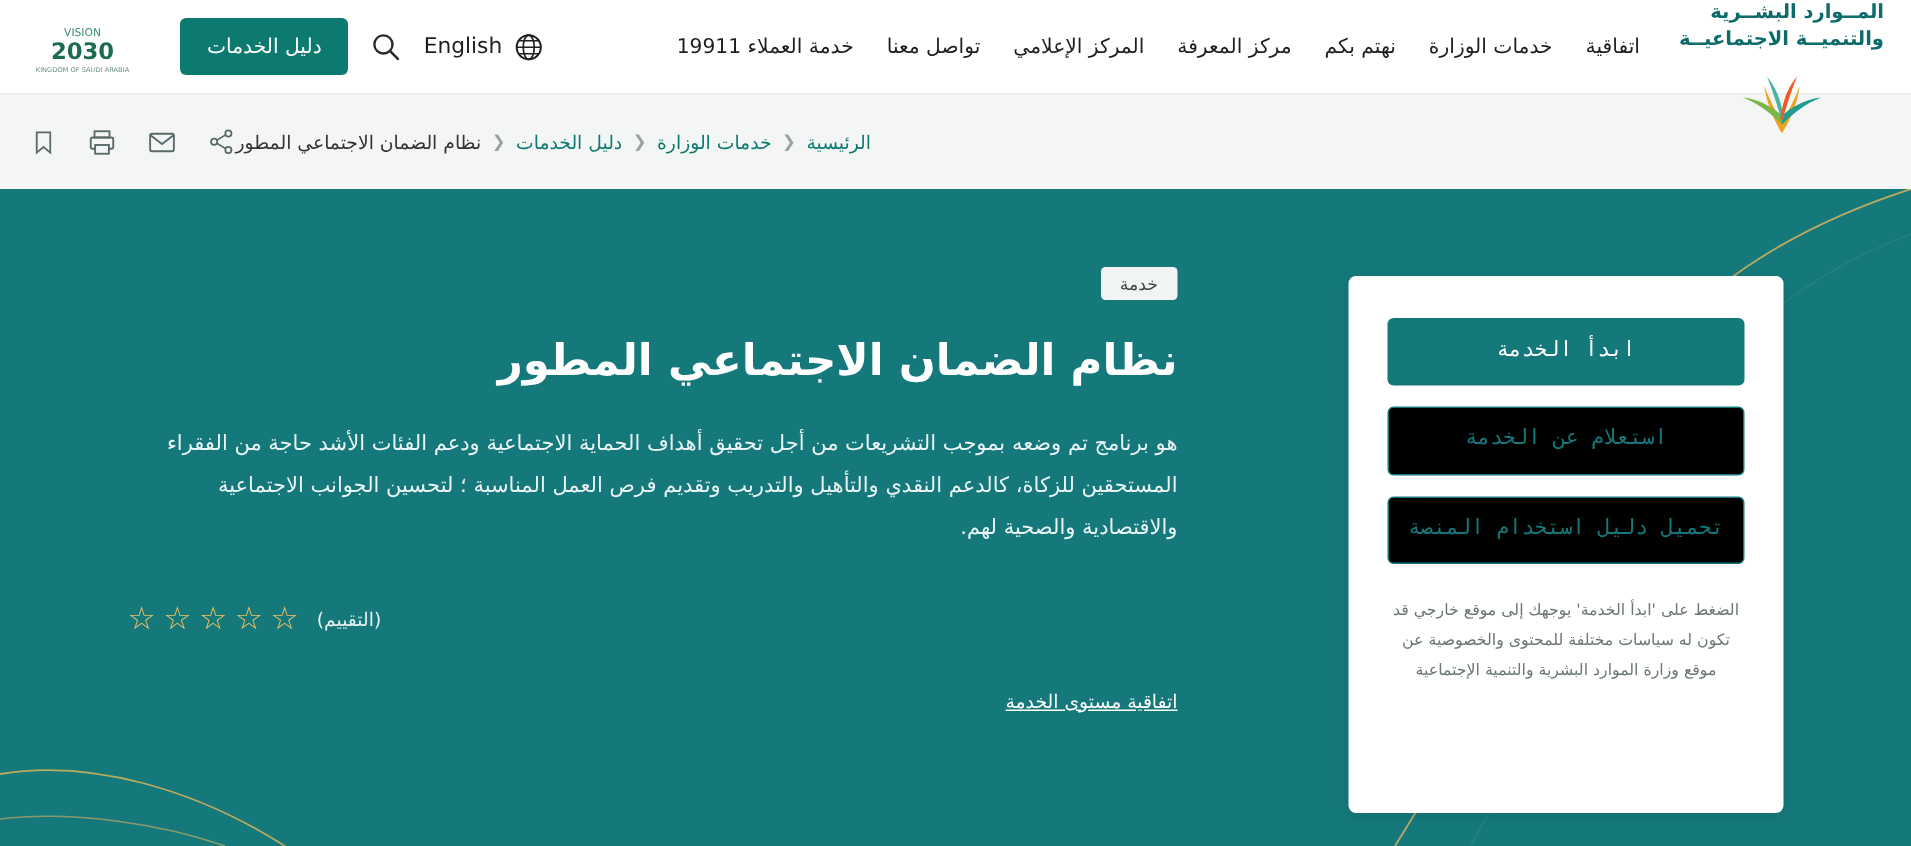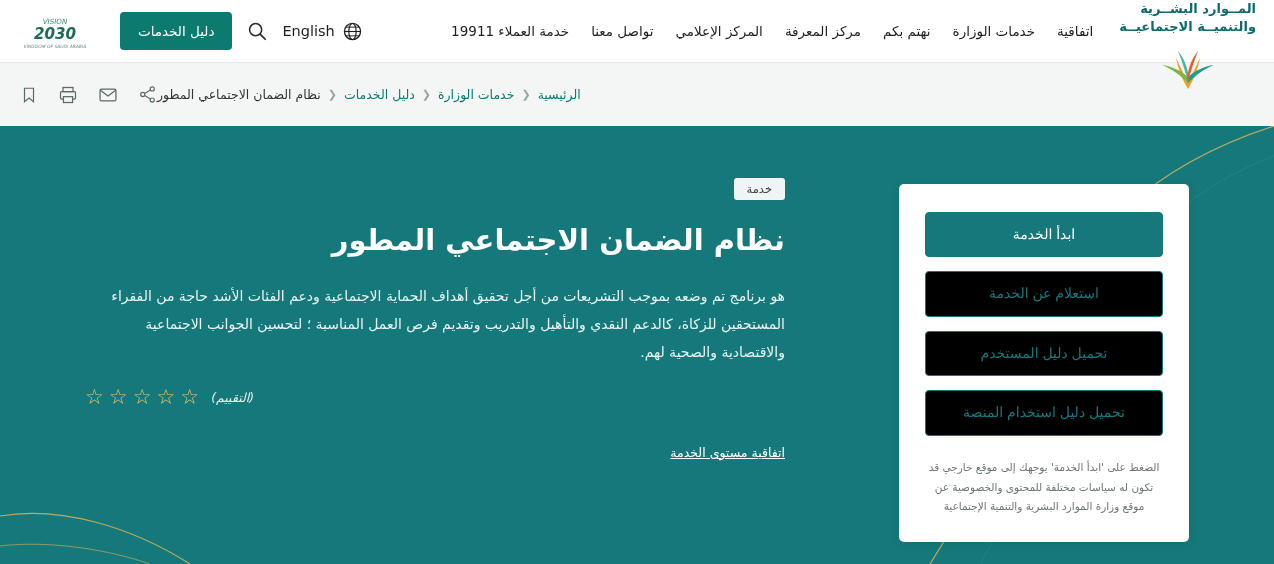--- a/index.html
+++ b/index.html
@@ -48,21 +48,21 @@
   }
   .globe { width: 21px; height: 21px; }
   .search-btn { width: 22px; height: 22px; cursor: pointer; }
   .guide-btn {
     background: #0d7a70; color: #fff; border: none;
     font-size: 13.5px; padding: 11px 18px; border-radius: 4px;
     cursor: pointer; font-family: inherit; white-space: nowrap;
   }
   .vision-logo {
     width: 82px; height: 40px; margin-right: 10px;
-    display: flex; align-items: center; justify-content: center; font-style: italic;
+    display: flex; align-items: center; justify-content: center;
   }
 
   
   .crumb-bar {
     height: 64px; background: #f4f6f6;
     border-top: 1px solid #e7eaea;
     display: flex; align-items: center;
     padding: 0 20px;
   }
   .crumb {
@@ -101,47 +101,47 @@
     font-size: 11.5px; padding: 4px 13px; border-radius: 3px;
     margin-bottom: 22px;
     text-align: right;
   }
   .hero-title {
     font-size: 29px; font-weight: 700; color: #ffffff;
     margin-bottom: 22px; line-height: 1.3;
   }
   .hero-desc {
     font-size: 14px; line-height: 2.0; color: #eaf4f4;
-    margin-bottom: 21px;
+    margin-bottom: 36px;
   }
   .rating-row {
     display: flex; align-items: center; justify-content: flex-start;
     gap: 12px; flex-direction: row-reverse;
     margin-bottom: 34px;
   }
   .stars { display: flex; gap: 5px; }
   .star { font-size: 21px; color: #f0c063; line-height: 1; cursor: pointer; }
-  .rating-label { font-size: 12.5px; color: #e6f0f0; font-style: italic; }
+  .rating-label { font-size: 12.5px; color: #e6f0f0; }
   .sla-link {
     font-size: 12.5px; color: #ffffff; text-decoration: underline;
     cursor: pointer;
   }
 
   
   .card {
     width: 290px; background: #ffffff; border-radius: 5px;
     margin-top: 58px; padding: 28px 26px 26px;
     height: 358px;
     box-shadow: 0 2px 10px rgba(0,0,0,.10);
     display: flex; flex-direction: column; gap: 14px;
   }
   .btn {
     display: block; width: 100%; text-align: center;
     font-size: 14px; padding: 14px 6px; border-radius: 4px;
-    cursor: pointer; font-family: Liberation Sans, sans-serif; line-height: 1.1; margin-left: 12px;
+    cursor: pointer; font-family: Liberation Mono, monospace; line-height: 1.1; margin-left: 12px;
   }
   .btn-primary { background: #15797b; color: #fff; border: 1px solid #15797b; }
   .btn-outline { background: #000000; color: #15797b; border: 1px solid #15797b; }
   .card-note {
     font-size: 10.5px; color: #6b7676; line-height: 1.9;
     text-align: center; margin-top: 8px;
   }
 
   
   .bottom-strip { height: 0; }
@@ -252,21 +252,20 @@
     <path d="M1274 30 C1170 70 1110 140 1075 230 C1050 300 1020 370 980 438" fill="none" stroke="#2f8c8c" stroke-width="1" opacity=".5"></path>
     <path d="M0 390 C60 380 130 400 190 438" fill="none" stroke="#d9b35a" stroke-width="1.2" opacity=".85"></path>
     <path d="M0 420 C50 414 110 424 150 438" fill="none" stroke="#d9b35a" stroke-width="1" opacity=".6"></path>
   </svg>
 
   <div class="hero-inner">
 
     <div class="card">
       <button class="btn btn-primary">ابدأ الخدمة</button>
       <button class="btn btn-outline">استعلام عن الخدمة</button>
-      <button class="btn btn-outline">تحميل دليل المستخدم</button>
       <button class="btn btn-outline">تحميل دليل استخدام المنصة</button>
       <div class="card-note">الضغط على 'ابدأ الخدمة' يوجهك إلى موقع خارجي قد تكون له سياسات مختلفة للمحتوى والخصوصية عن موقع وزارة الموارد البشرية والتنمية الإجتماعية</div>
     </div>
 
     <div class="hero-text">
       <span class="badge">خدمة</span>
       <h1 class="hero-title">نظام الضمان الاجتماعي المطور</h1>
       <p class="hero-desc">هو برنامج تم وضعه بموجب التشريعات من أجل تحقيق أهداف الحماية الاجتماعية ودعم الفئات الأشد حاجة من الفقراء المستحقين للزكاة، كالدعم النقدي والتأهيل والتدريب وتقديم فرص العمل المناسبة ؛ لتحسين الجوانب الاجتماعية والاقتصادية والصحية لهم.</p>
 
       <div class="rating-row">

